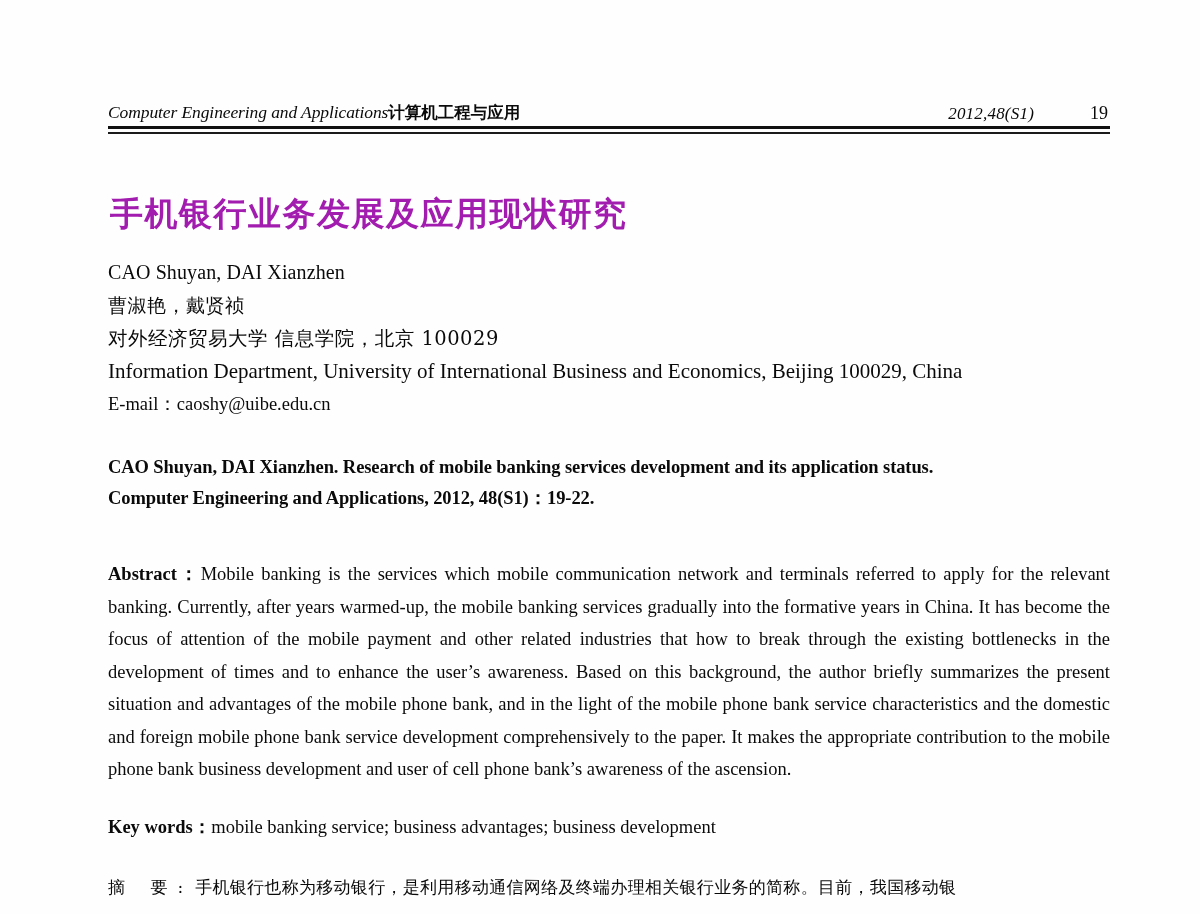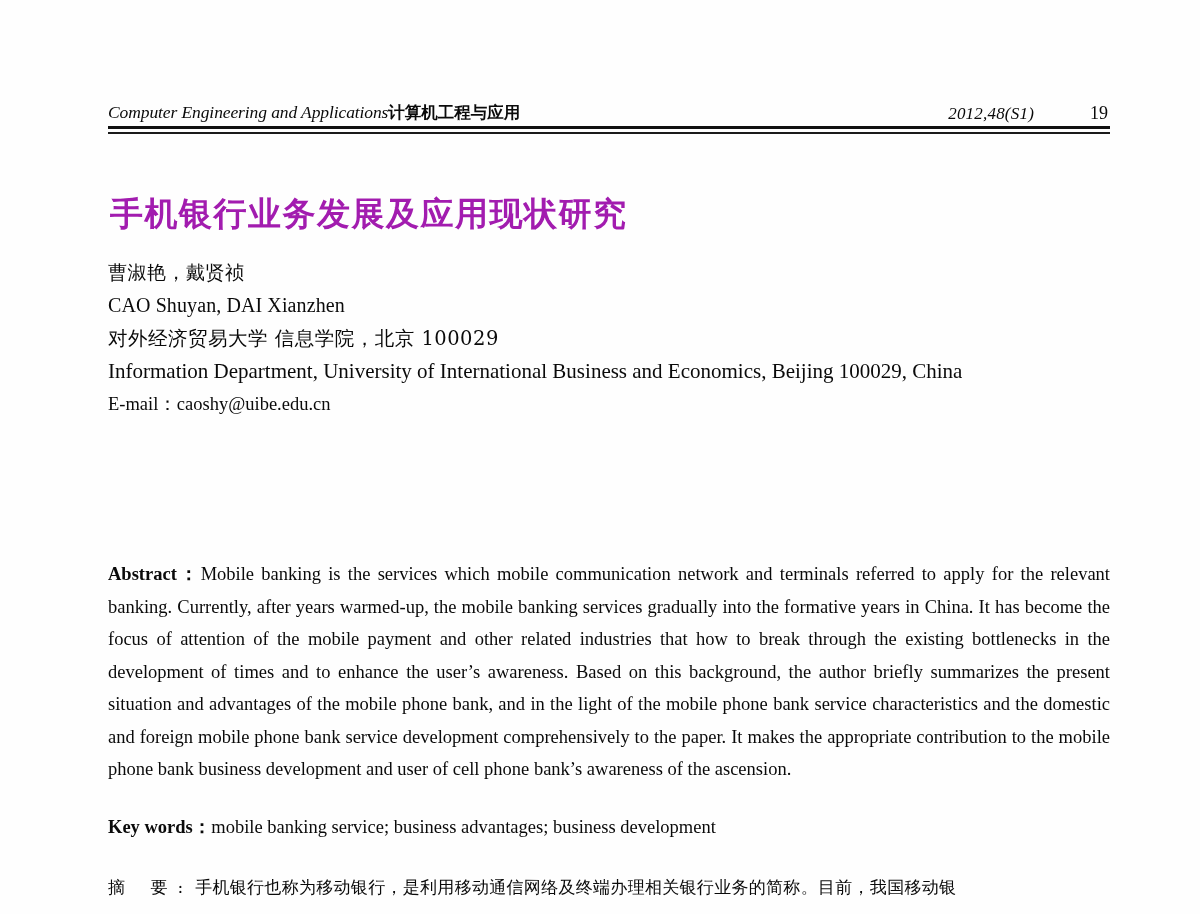--- a/index.html
+++ b/index.html
@@ -202,27 +202,31 @@
 
   <div class="rule-group">
     <div class="rule-thick"></div>
     <div class="rule-gap"></div>
     <div class="rule-thin"></div>
   </div>
 
   <h1 class="title">手机银行业务发展及应用现状研究</h1>
 
   <div class="authors">
+    <div class="au-line au-en">CAO Shuyan, DAI Xianzhen</div>
     <div class="au-line au-cn">曹淑艳，戴贤祯</div>
-    <div class="au-line au-en">CAO Shuyan, DAI Xianzhen</div>
     <div class="au-line aff-cn">对外经济贸易大学 信息学院，北京 100029</div>
     <div class="au-line aff-en">Information Department, University of International Business and Economics, Beijing 100029, China</div>
     <div class="au-line email">E-mail：caoshy@uibe.edu.cn</div>
   </div>
 
+  <div class="citation">
+    <span>CAO Shuyan, DAI Xianzhen. Research of mobile banking services development and its application status.</span>
+    <span class="cit-line2">Computer Engineering and Applications, 2012, 48(S1)：19-22.</span>
+  </div>
 
   <div class="abstract">
     <span class="abstract-label">Abstract：</span><span>Mobile banking is the services which mobile communication network and terminals referred to apply for the relevant banking. Currently, after years warmed-up, the mobile banking services gradually into the formative years in China. It has become the focus of attention of the mobile payment and other related industries that how to break through the existing bottlenecks in the development of times and to enhance the user’s awareness. Based on this background, the author briefly summarizes the present situation and advantages of the mobile phone bank, and in the light of the mobile phone bank service characteristics and the domestic and foreign mobile phone bank service development comprehensively to the paper. It makes the appropriate contribution to the mobile phone bank business development and user of cell phone bank’s awareness of the ascension.</span>
   </div>
 
   <div class="keywords">
     <span class="kw-label">Key words：</span><span>mobile banking service; business advantages; business development</span>
   </div>
 
   <div class="cn-abstract">

